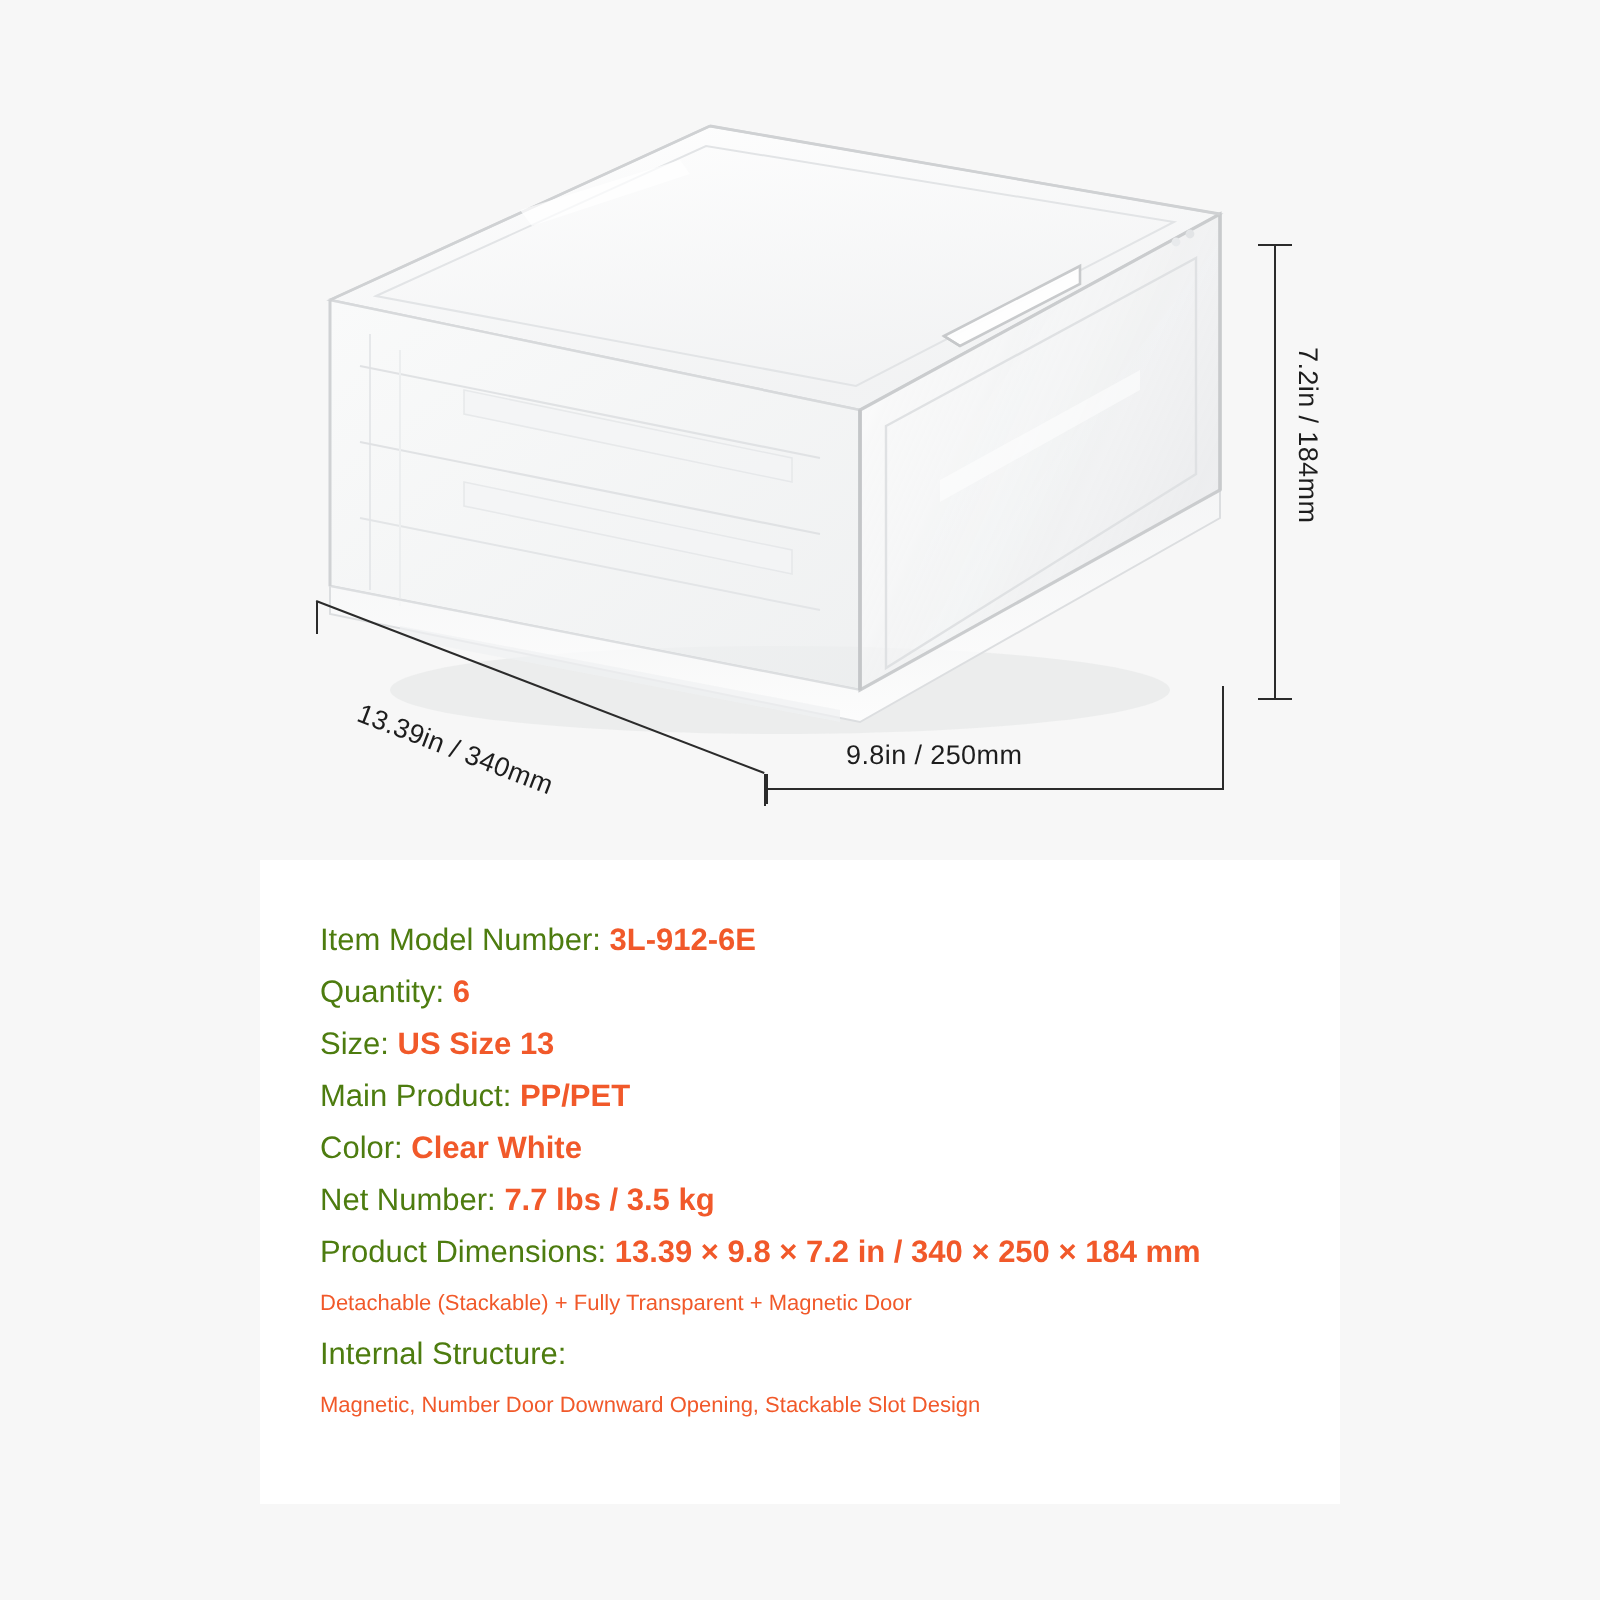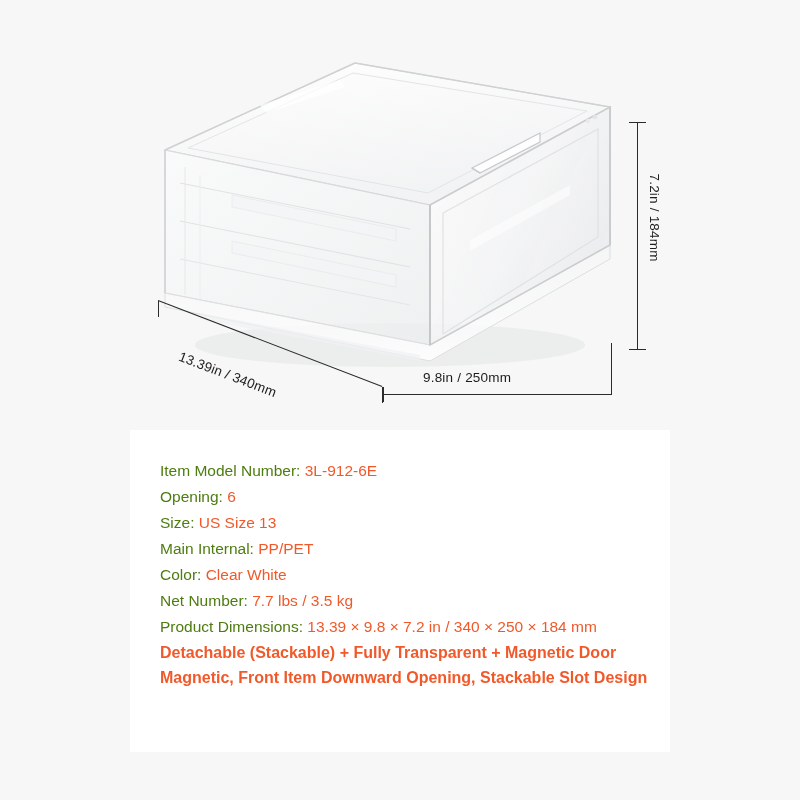--- a/index.html
+++ b/index.html
@@ -94,26 +94,26 @@
     margin-bottom: 0px;
     padding-top: 0px;
     white-space: nowrap;
   }
   .spec-row + .spec-row { margin-top: 0.5px; }
   .spec-label {
     color: #4d7c0f;
   }
   .spec-value {
     color: #f1592a;
-    font-weight: normal;
+    font-weight: bold;
   }
   .spec-value-line {
     color: #f1592a;
-    font-weight: bold;
-    font-size: 16px;
+    font-weight: normal;
+    font-size: 11px;
     line-height: 25.5px;
     white-space: nowrap;
   }
 </style>
 </head>
 <body>
 
 <div id="page">
 
   <div id="product-area">
@@ -201,48 +201,51 @@
   </div>
 
   <div id="spec-card">
 
     <div class="spec-row">
       <span class="spec-label">Item Model Number:</span>
       <span class="spec-value">3L-912-6E</span>
     </div>
 
     <div class="spec-row">
-      <span class="spec-label">Opening:</span>
+      <span class="spec-label">Quantity:</span>
       <span class="spec-value">6</span>
     </div>
 
     <div class="spec-row">
       <span class="spec-label">Size:</span>
       <span class="spec-value">US Size 13</span>
     </div>
 
     <div class="spec-row">
-      <span class="spec-label">Main Internal:</span>
+      <span class="spec-label">Main Product:</span>
       <span class="spec-value">PP/PET</span>
     </div>
 
     <div class="spec-row">
       <span class="spec-label">Color:</span>
       <span class="spec-value">Clear White</span>
     </div>
 
     <div class="spec-row">
       <span class="spec-label">Net Number:</span>
       <span class="spec-value">7.7 lbs / 3.5 kg</span>
     </div>
 
     <div class="spec-row">
       <span class="spec-label">Product Dimensions:</span>
       <span class="spec-value">13.39 × 9.8 × 7.2 in / 340 × 250 × 184 mm</span>
     </div>
 
     <div class="spec-value-line">Detachable (Stackable) + Fully Transparent + Magnetic Door</div>
 
-    <div class="spec-value-line">Magnetic, Front Item Downward Opening, Stackable Slot Design</div>
+    <div class="spec-row">
+      <span class="spec-label">Internal Structure:</span>
+    </div>
+    <div class="spec-value-line">Magnetic, Number Door Downward Opening, Stackable Slot Design</div>
 
   </div>
 
 </div>
 
 </body></html>

